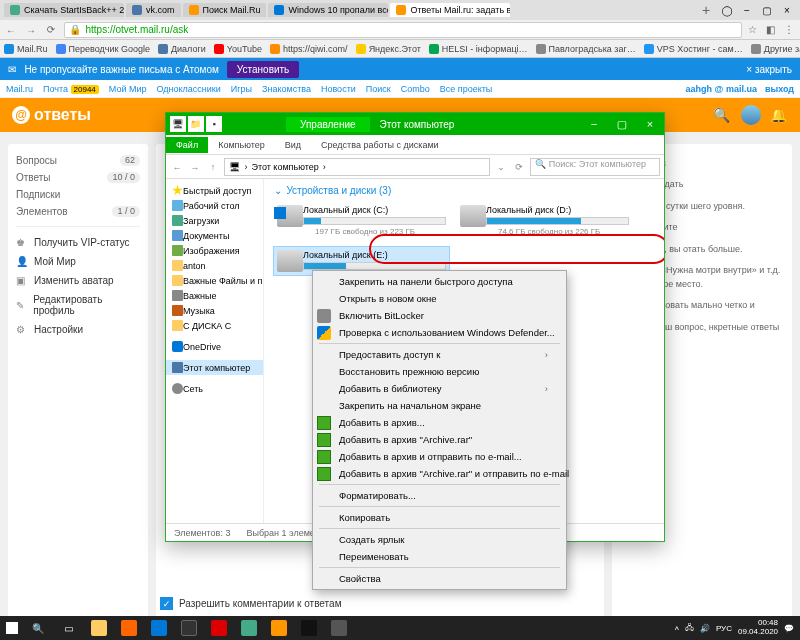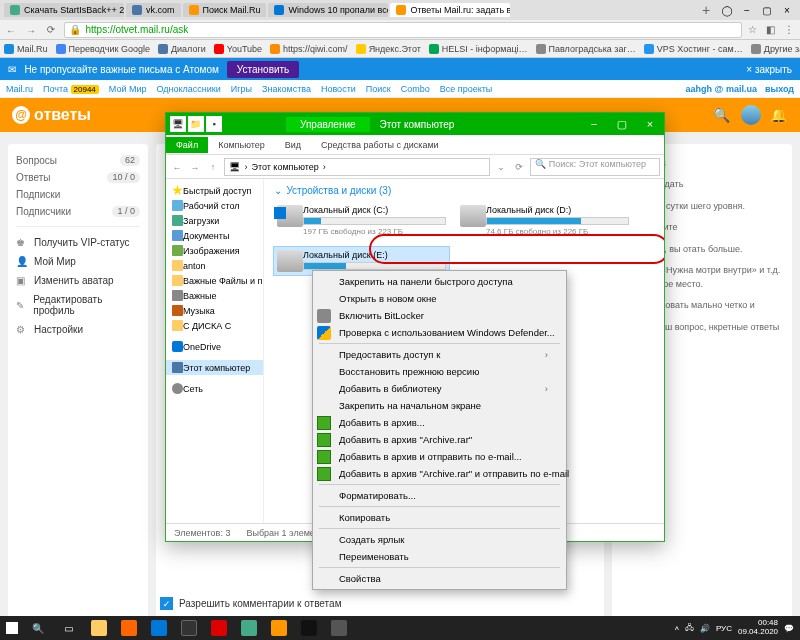--- a/index.html
+++ b/index.html
@@ -108,21 +108,21 @@
   .exp-main { flex: 1; padding: 6px 10px; position: relative; }
   .exp-main .section { color: #168de2; font-size: 10px; margin-bottom: 6px; display: flex; align-items: center; gap: 4px; }
   .drives { display: flex; gap: 8px; flex-wrap: wrap; }
   .drive { width: 175px; display: flex; font-size: 9px; padding: 3px; }
   .drive.sel { background: #cce8ff; outline: 1px solid #99d1ff; }
   .drive .dico { width: 26px; height: 22px; background: linear-gradient(#ddd,#aaa); border-radius: 2px; flex-shrink: 0; position: relative; }
   .drive .dico.win::before { content: ""; position: absolute; left: -3px; top: 2px; width: 12px; height: 12px; background: #0078d7; }
   .drive .dinfo { flex: 1; }
   .drive .bar { height: 8px; background: #eee; border: 1px solid #ccc; margin: 2px 0; position: relative; }
   .drive .bar .fill { height: 100%; background: #26a0da; }
-  .drive .sub { color: #888; font-size: 8px; }
+  .drive .sub { color: #888; font-size: 8px; margin-left: 12px; }
 
   .red-mark { position: absolute; left: 105px; top: 55px; width: 300px; height: 30px; border: 2px solid #d00; border-radius: 16px; pointer-events: none; }
 
   .exp-status { height: 18px; border-top: 1px solid #ddd; display: flex; align-items: center; padding: 0 8px; gap: 16px; font-size: 9px; color: #666; }
 
   
   .ctx { position: absolute; left: 312px; top: 270px; width: 255px; background: #f0f0f0; border: 1px solid #aaa; box-shadow: 2px 4px 10px rgba(0,0,0,.3); z-index: 60; font-size: 9.5px; padding: 2px 0; }
   .ctx .mi { padding: 3px 18px 3px 26px; display: flex; align-items: center; position: relative; white-space: nowrap; }
   .ctx .mi .mico { position: absolute; left: 4px; width: 14px; height: 14px; }
   .ctx .mi .arr { margin-left: auto; color: #666; }
@@ -278,21 +278,21 @@
           <span class="cnt">62</span>
         </div>
       <div class="row">
           <span>Ответы</span>
           <span class="cnt">10 / 0</span>
         </div>
       <div class="row">
           <span>Подписки</span>
         </div>
       <div class="row">
-          <span>Подписчики</span>
+          <span>Элементов</span>
           <span class="cnt">1 / 0</span>
         </div>
       <hr>
       <div class="link">
           <span class="ico">♚</span>
           <span>Получить VIP-статус</span>
         </div>
       <div class="link">
           <span class="ico">👤</span>
           <span>Мой Мир</span>

